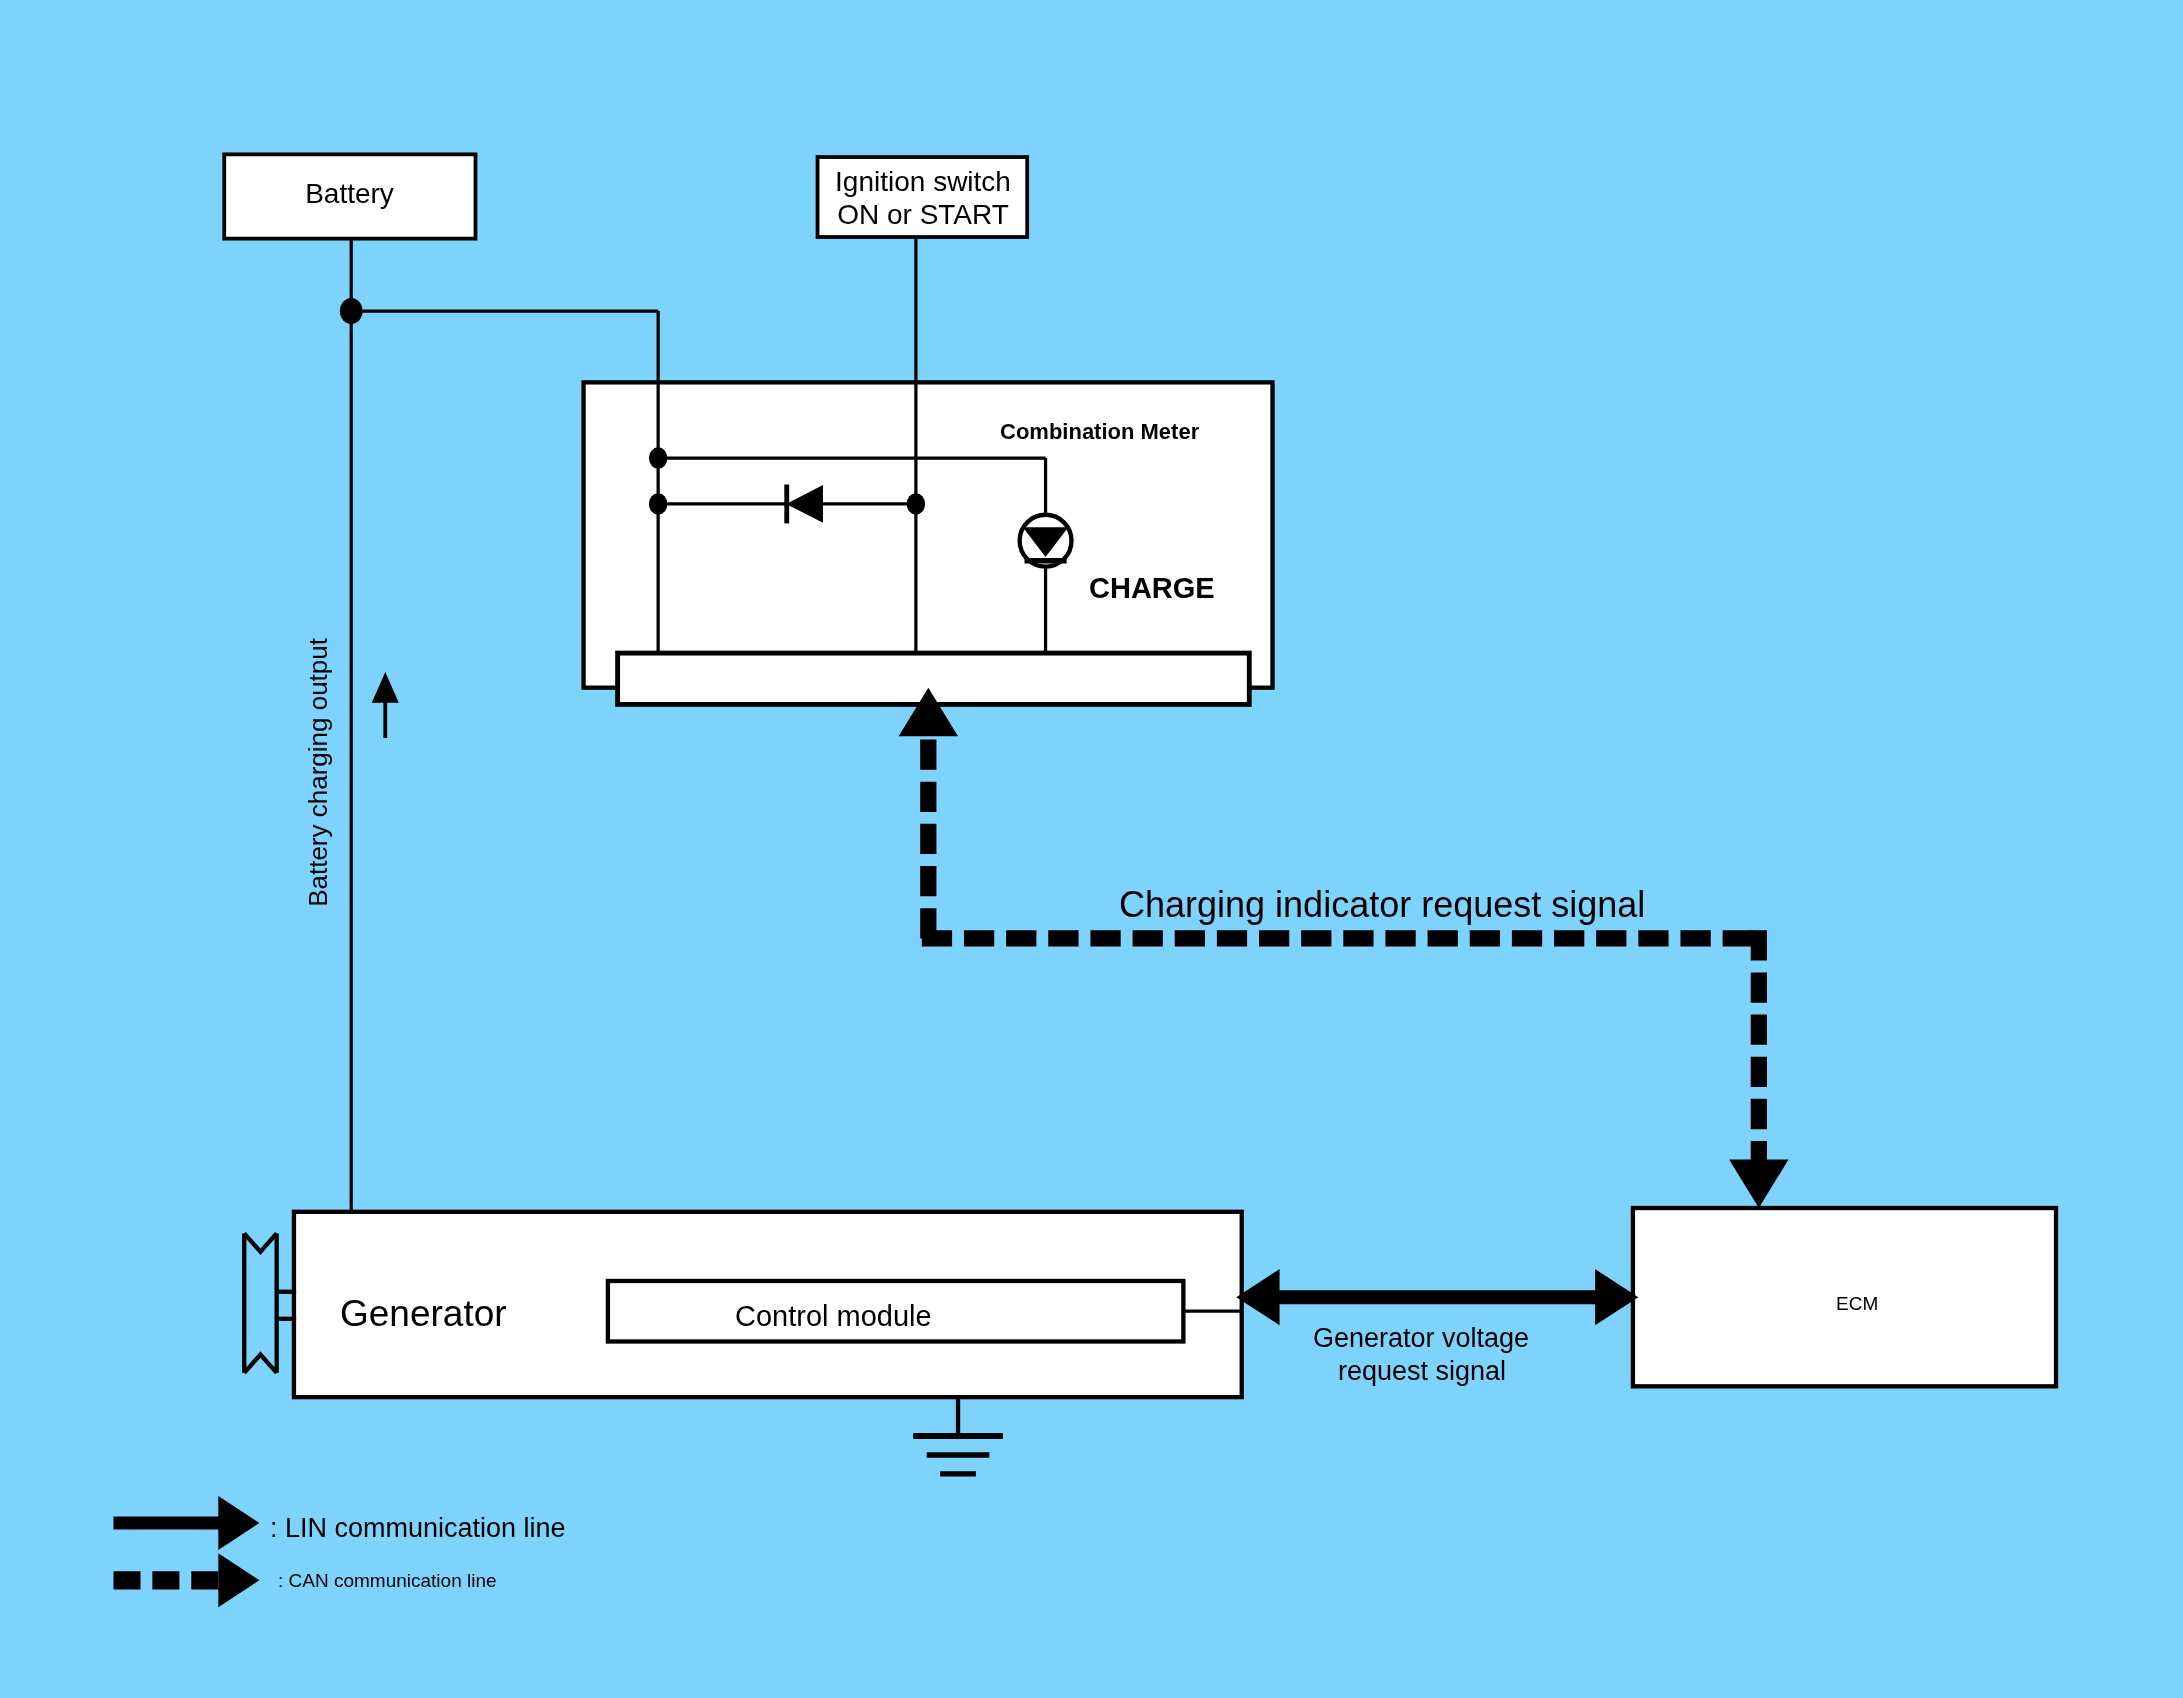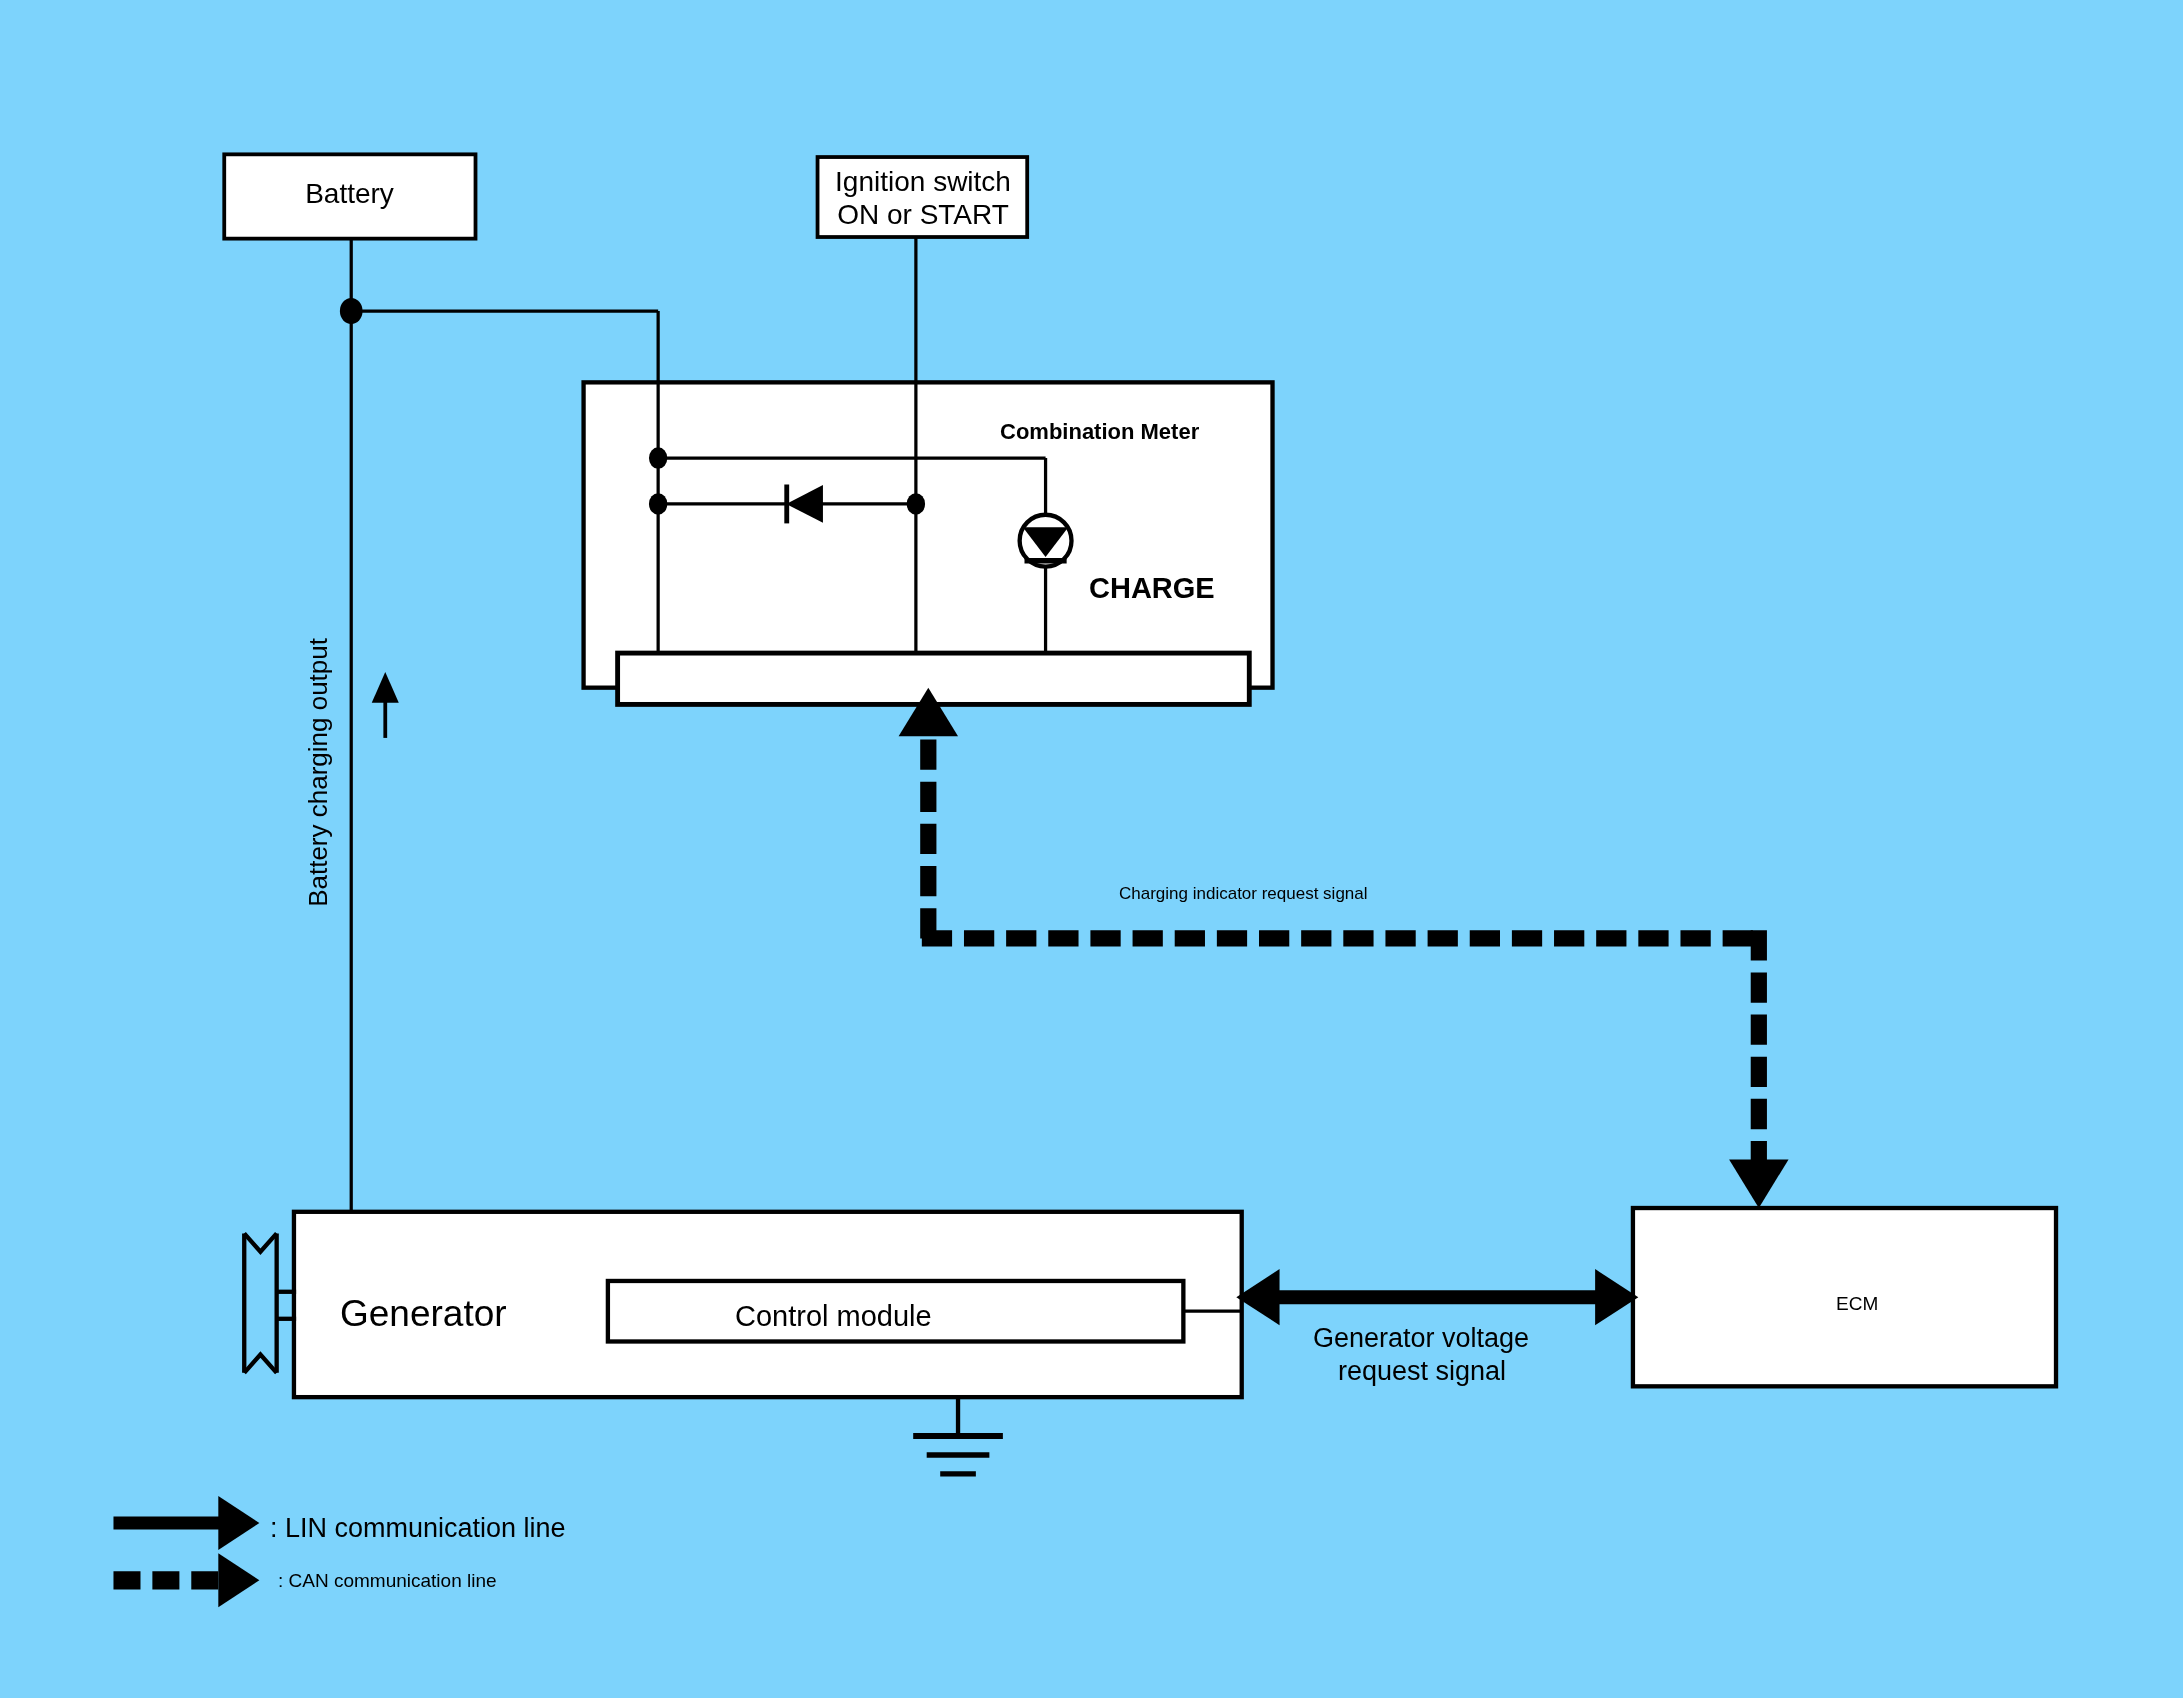--- a/index.html
+++ b/index.html
@@ -10,21 +10,21 @@
   .lbl{position:absolute;font-family:"Liberation Sans", sans-serif;color:#000;white-space:nowrap;}
   .t-battery{left:224px;top:178px;width:251px;text-align:center;font-size:28px;}
   .t-ign1{left:818px;top:166px;width:210px;text-align:center;font-size:28px;}
   .t-ign2{left:818px;top:199px;width:210px;text-align:center;font-size:28px;}
   .t-meter{left:966px;top:419px;font-size:22px;font-weight:bold;margin-left:34px;}
   .t-charge{left:1089px;top:544px;font-size:29px;font-weight:bold;margin-top:28px;}
   .t-gen{left:340px;top:1293px;font-size:37px;}
   .t-cm{left:735px;top:1300px;font-size:29px;}
   .t-ecm{left:1808px;top:1293px;font-size:19px;margin-left:28px;}
   .t-chg-out{left:303px;top:638px;font-size:26px;transform-origin:0 0;transform:rotate(-90deg) translate(-100%,0);}
-  .t-can-sig{left:1119px;top:884px;font-size:17px;}
+  .t-can-sig{left:1119px;top:884px;font-size:36px;}
   .t-lin1{left:1313px;top:1323px;font-size:27px;}
   .t-lin2{left:1338px;top:1356px;font-size:27px;}
   .t-leg1{left:270px;top:1513px;font-size:27px;}
   .t-leg2{left:278px;top:1570px;font-size:19px;}
 </style>
 </head>
 <body>
 
 <div id="stage">
 

